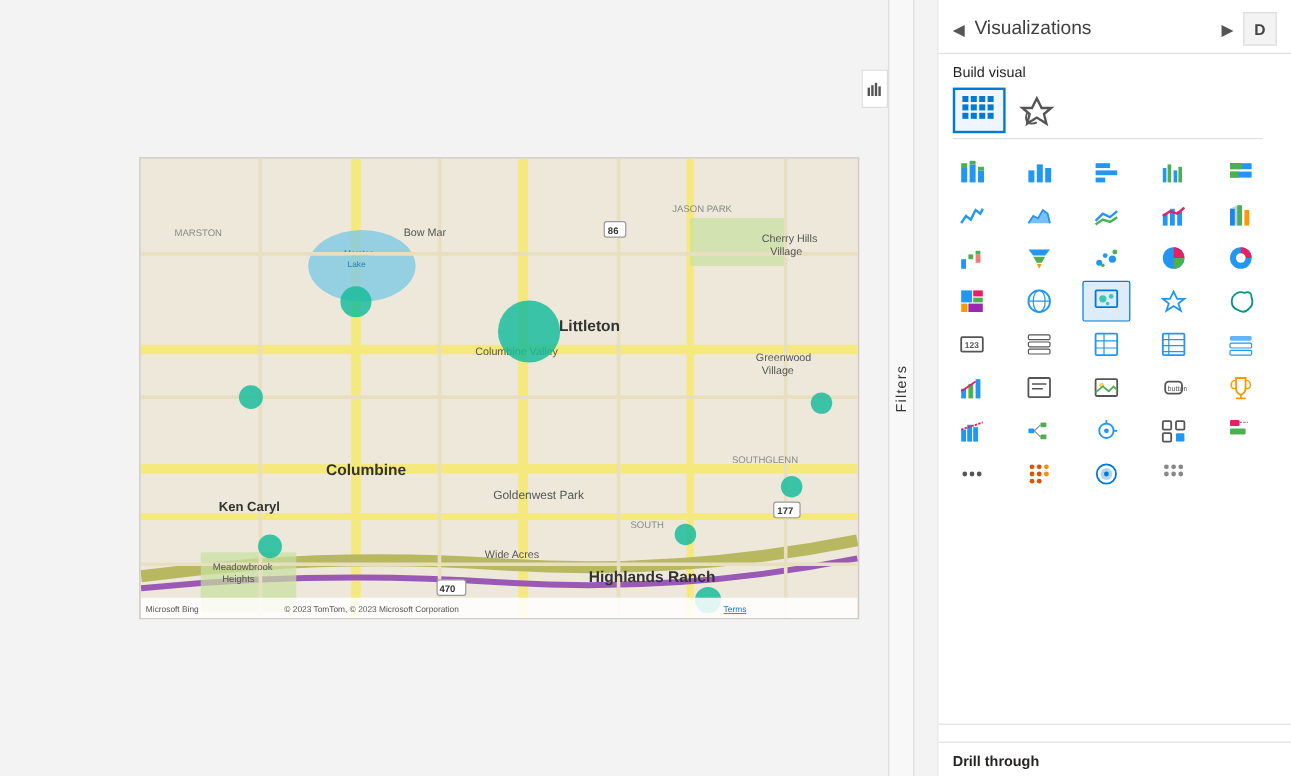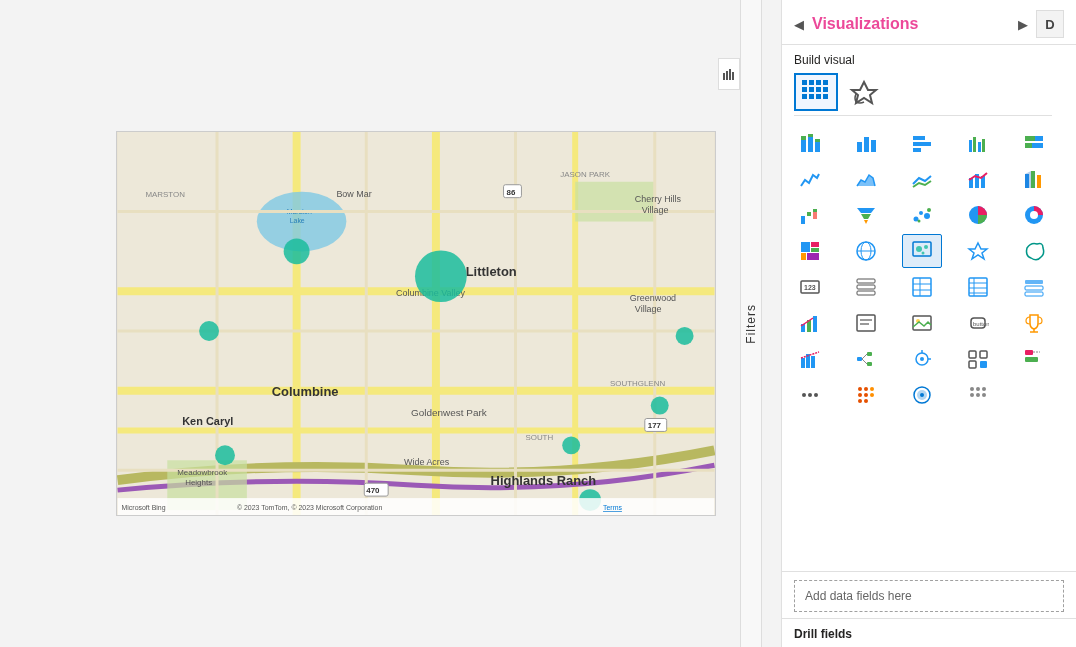--- a/index.html
+++ b/index.html
@@ -51,22 +51,22 @@
     .panel-header {
       display: flex;
       align-items: center;
       justify-content: space-between;
       padding: 10px 12px 6px 12px;
       border-bottom: 1px solid #e0e0e0;
     }
 
     .panel-title {
       font-size: 16px;
-      font-weight: 700;
-      color: #ec4899;
+      font-weight: 400;
+      color: #404040;
     }
 
     .build-visual-section {
       padding: 8px 24px 4px 12px;
     }
 
     .build-visual-label {
       font-size: 12px;
       color: #252423;
       font-weight: 500;
@@ -618,20 +618,19 @@
           <circle cx="5" cy="11" r="2" fill="#888"></circle>
         <circle cx="11" cy="11" r="2" fill="#888"></circle>
           <circle cx="17" cy="11" r="2" fill="#888"></circle>
       </svg>
     </button>
   </div>
 
   <div style="flex:1;"></div>
 
   <div class="values-section">
-    <div class="add-data-field">Add data fields here</div>
   </div>
 
   <div class="drill-through-section">
-    <div class="drill-through-label">Drill fields</div>
+    <div class="drill-through-label">Drill through</div>
   </div>
 
 </div>
 
 </body></html>

